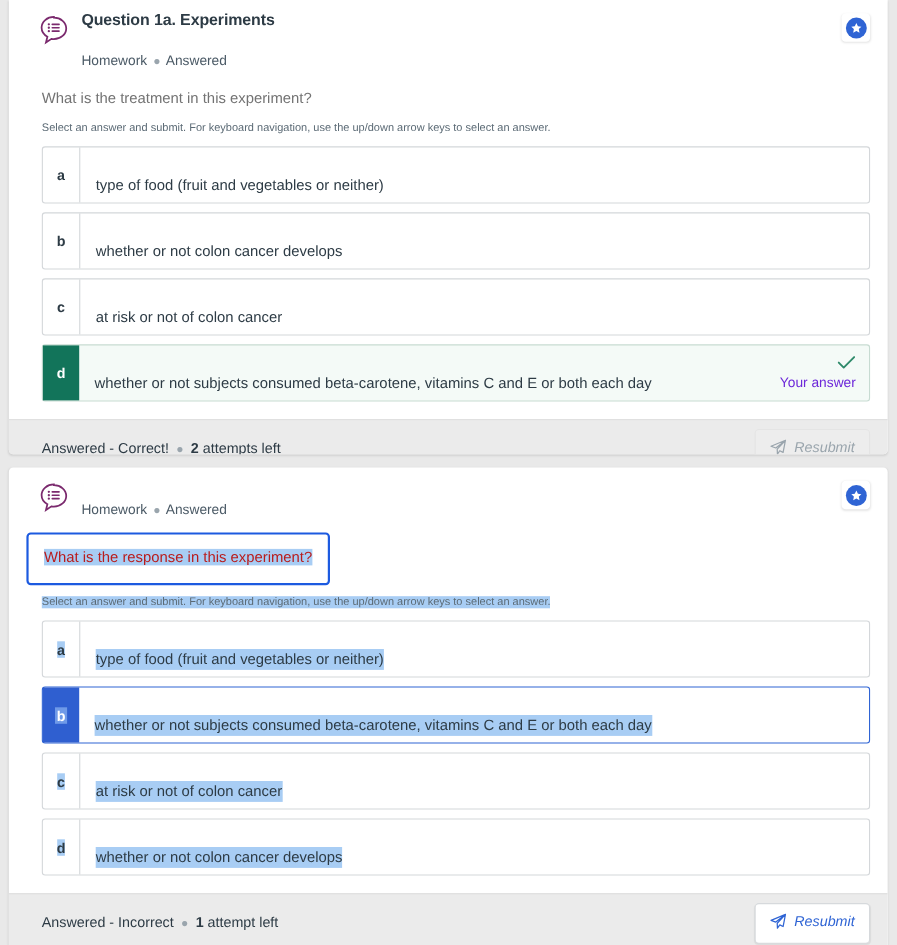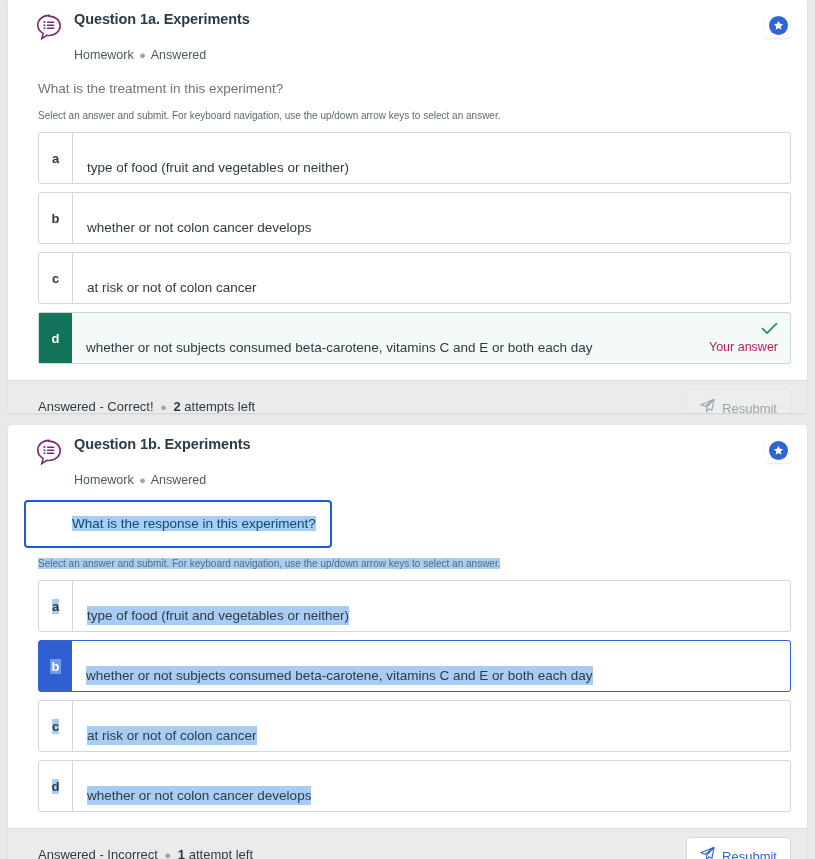--- a/index.html
+++ b/index.html
@@ -96,21 +96,21 @@
   
   .arow.correct{
     background:#f4faf7;border-color:#c7dbd2;
   }
   .arow.correct .aletter{
     background:#12745a;color:#ffffff;border-right:none;
   }
   .yourans{
     flex:0 0 auto;display:flex;flex-direction:column;
     align-items:flex-end;justify-content:center;
-    padding:4px 12px 4px 0;color:#be185d;font-size:12.5px;line-height:15px;
+    padding:4px 12px 4px 0;color:#6d28d9;font-size:12.5px;line-height:15px;
   }
   .checkmark{display:block;margin-bottom:1px;}
 
   
   .arow.chosen{
     border:1px solid #2f64d4;
   }
   .arow.chosen .aletter{
     background:#2f5fd0;color:#ffffff;border-right:none;
   }
@@ -121,23 +121,24 @@
     background:#ebebeb;border-top:1px solid #dedede;
     height:52px;display:flex;align-items:center;
     padding:0 16px 0 30px;
   }
   .status{
     flex:1 1 auto;font-size:13px;color:#2d3b45;line-height:17px;
   }
   .status .dot{color:#9aa5ad;font-size:11px;padding:0 3px;}
   .status b{font-weight:bold;}
   .resubmit{
-    display:flex;align-items:flex-end;gap:7px;
+    display:flex;align-items:flex-start;gap:7px;
     border-radius:4px;padding:8px 13px;font-size:13px;
     line-height:16px;
+    font-style:italic;
   }
   .resubmit.disabled{
     background:#ededed;color:#9aa5ad;border:1px solid #e4e4e4;
   }
   .resubmit.active{
     background:#ffffff;color:#2f64d4;border:1px solid #d6d9dc;
     box-shadow:0 1px 1px rgba(0,0,0,.07);
   }
   .spacer{height:8px;}
 </style>
@@ -249,40 +250,39 @@
           <path d="M15 3.4c-6.2 0-11.2 4.3-11.2 9.7 0 3.5 2.1 6.6 5.3 8.3l-1.3 5.2 5-3.3c.7.1 1.4.2 2.2.2 6.2 0 11.2-4.4 11.2-9.7 0-5.4-5-9.7-11.2-9.7z" fill="none" stroke="#7b2a6e" stroke-width="1.6"></path>
           <circle cx="10.4" cy="10.1" r="1.05" fill="#7b2a6e"></circle>
           <circle cx="10.4" cy="13.2" r="1.05" fill="#7b2a6e"></circle>
           <circle cx="10.4" cy="16.3" r="1.05" fill="#7b2a6e"></circle>
           <rect x="12.8" y="9.4" width="7.6" height="1.5" rx=".7" fill="#7b2a6e"></rect>
           <rect x="12.8" y="12.5" width="7.6" height="1.5" rx=".7" fill="#7b2a6e"></rect>
           <rect x="12.8" y="15.6" width="7.6" height="1.5" rx=".7" fill="#7b2a6e"></rect>
         </svg>
       </span>
       <div class="qhead-text">
-        <div class="qtitle">Question 1b. Experiments</div>
         <div class="qmeta">
           <span>Homework</span>
           <span class="dot">●</span>
           <span>Answered</span>
         </div>
       </div>
       <div class="starbtn">
         <span class="starcircle">
           <svg width="11" height="11" viewBox="0 0 12 12">
             <path d="M6 .9l1.55 3.3 3.45.45-2.55 2.4.68 3.5L6 8.85 2.87 10.55l.68-3.5L1 4.65l3.45-.45z" fill="#ffffff"></path>
           </svg>
         </span>
       </div>
     </div>
 
     <div class="qbody">
       <div style="padding-left:0px;">
         <span class="prompt-box">
-          <span class="sel" style="font-size:13.5px;color:#0c4a6e;margin-left:32px;">What is the response in this experiment?</span>
+          <span class="sel" style="font-size:13.5px;color:#b91c1c;">What is the response in this experiment?</span>
         </span>
       </div>
       <div class="subinstr" style="padding-left:14px;padding-top:8px;">
         <span class="sel">Select an answer and submit. For keyboard navigation, use the up/down arrow keys to select an answer.</span>
       </div>
 
       <div class="answers">
 
         <div class="arow">
           <div class="aletter">

